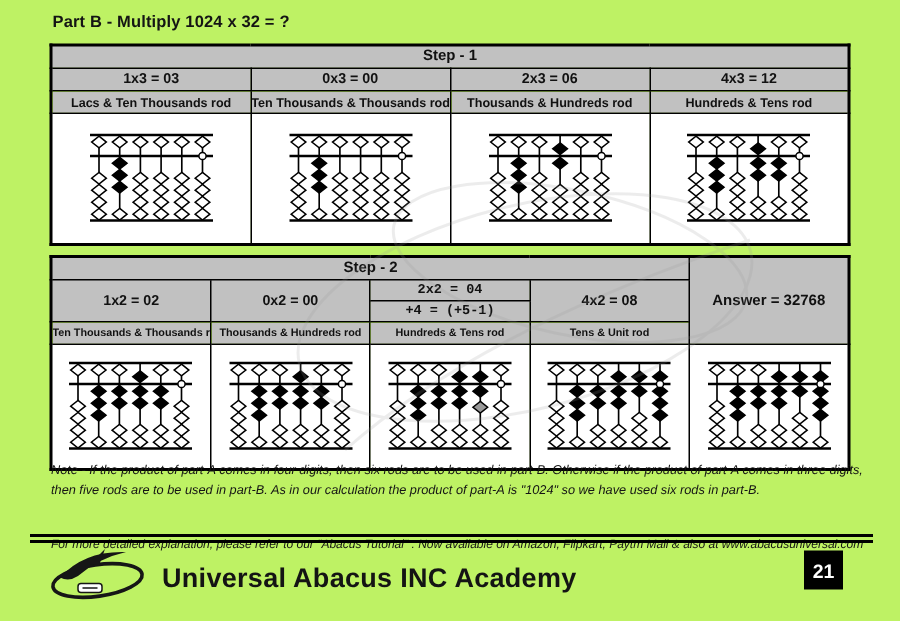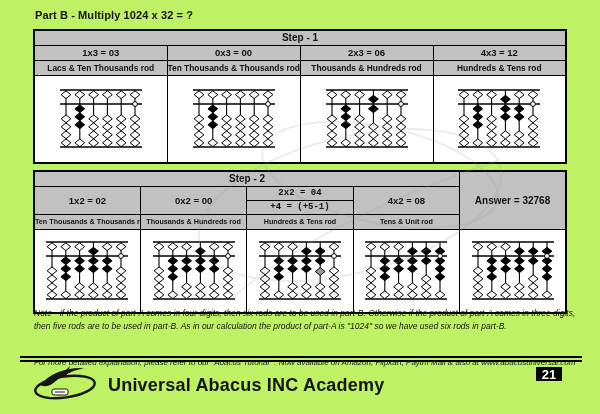--- a/index.html
+++ b/index.html
@@ -27,21 +27,21 @@
   .abacus{display:flex;justify-content:center;align-items:center;width:100%;height:100%;}
 
   .note{position:absolute;left:34px;top:307px;width:546px;font-size:8.5px;font-style:italic;
         line-height:1.55;text-align:left;}
   .promo{position:absolute;left:34px;top:358px;width:546px;font-size:8px;font-style:italic;}
 
   .footer-rule{position:absolute;left:20px;top:356px;width:562px;height:6px;
                border-top:2.5px solid #000;border-bottom:2px solid #000;}
   .logo{position:absolute;left:26px;top:363px;width:78px;height:40px;}
   .brand{position:absolute;left:108px;top:375px;font-size:18px;font-weight:bold;letter-spacing:.2px;}
-  .pageno{position:absolute;left:536px;top:367px;width:26px;height:14px;background:#000;color:#fff;
+  .pageno{position:absolute;left:536px;top:367px;width:26px;height:26px;background:#000;color:#fff;
           font-size:13px;font-weight:bold;display:flex;align-items:center;justify-content:center;}
 
   .watermark{position:absolute;left:0;top:0;width:600px;height:414px;pointer-events:none;z-index:6;}
 </style>
 </head>
 <body>
 
 <div class="page">
 
   <div class="title">Part B - Multiply  1024 x 32 = ?</div>

